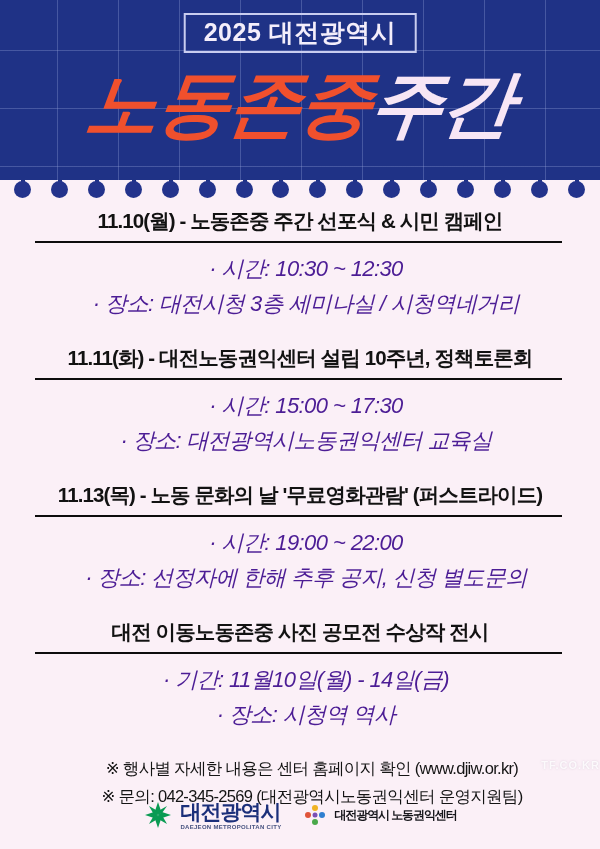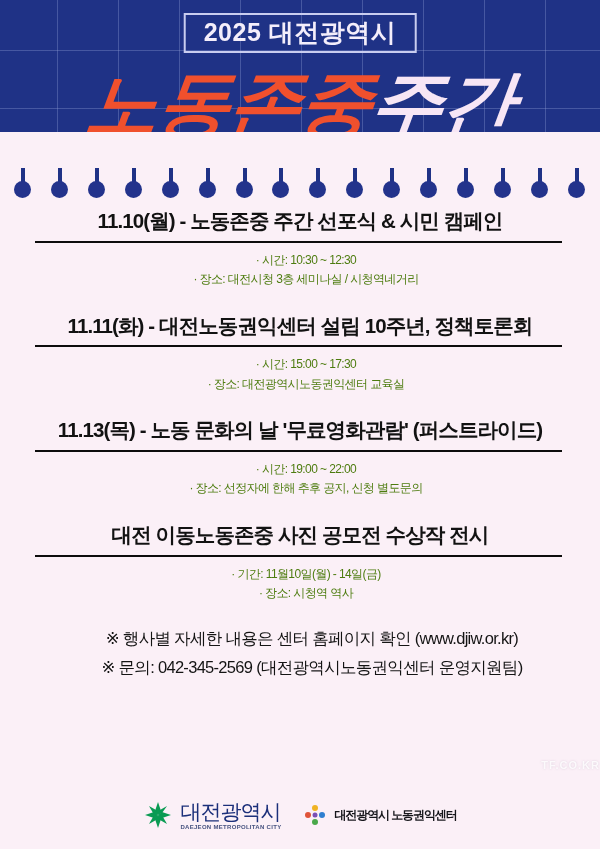--- a/index.html
+++ b/index.html
@@ -21,21 +21,21 @@
     width: 600px;
     height: 849px;
     position: relative;
     background: #fbf0f7;
     overflow: hidden;
   }
 
   .header {
     position: relative;
     width: 600px;
-    height: 132px;
+    height: 180px;
     background: #1f3286;
     overflow: hidden;
   }
   .header-grid {
     position: absolute;
     inset: 0;
     background-image:
       linear-gradient(to right, rgba(160,175,225,0.30) 1px, transparent 1px),
       linear-gradient(to bottom, rgba(160,175,225,0.30) 1px, transparent 1px);
     background-size: 61px 58px;
@@ -140,26 +140,27 @@
     letter-spacing: -0.9px;
     white-space: nowrap;
     line-height: 1.45;
   }
   .sec-rule {
     height: 2px;
     background: #0d0d0d;
     margin: 5px 4px 8px 1px;
   }
   .sec-line {
-    font-size: 12px;
-    color: #4d7c0f;
+    font-size: 22px;
+    color: #4c1d95;
     letter-spacing: -0.6px;
     line-height: 1.62;
     padding-left: 12px;
     white-space: nowrap;
+    font-style: italic;
   }
   .sec-gap { height: 16px; }
 
   
   .notes {
     padding-left: 24px;
   }
   .note {
     font-size: 16.5px;
     color: #141414;
@@ -182,21 +183,21 @@
   }
   .logo-group {
     display: flex;
     align-items: center;
     gap: 7px;
   }
   .mark-daejeon { width: 30px; height: 30px; display: block; }
   .logo-text-wrap { line-height: 1; }
   .logo-text-main {
     font-size: 21px;
-    font-weight: 400;
+    font-weight: 700;
     color: #1b2f7a;
     letter-spacing: -1px;
     display: block;
     white-space: nowrap;
   }
   .logo-text-sub {
     font-size: 6px;
     font-weight: 700;
     color: #45517f;
     letter-spacing: 0.3px;

